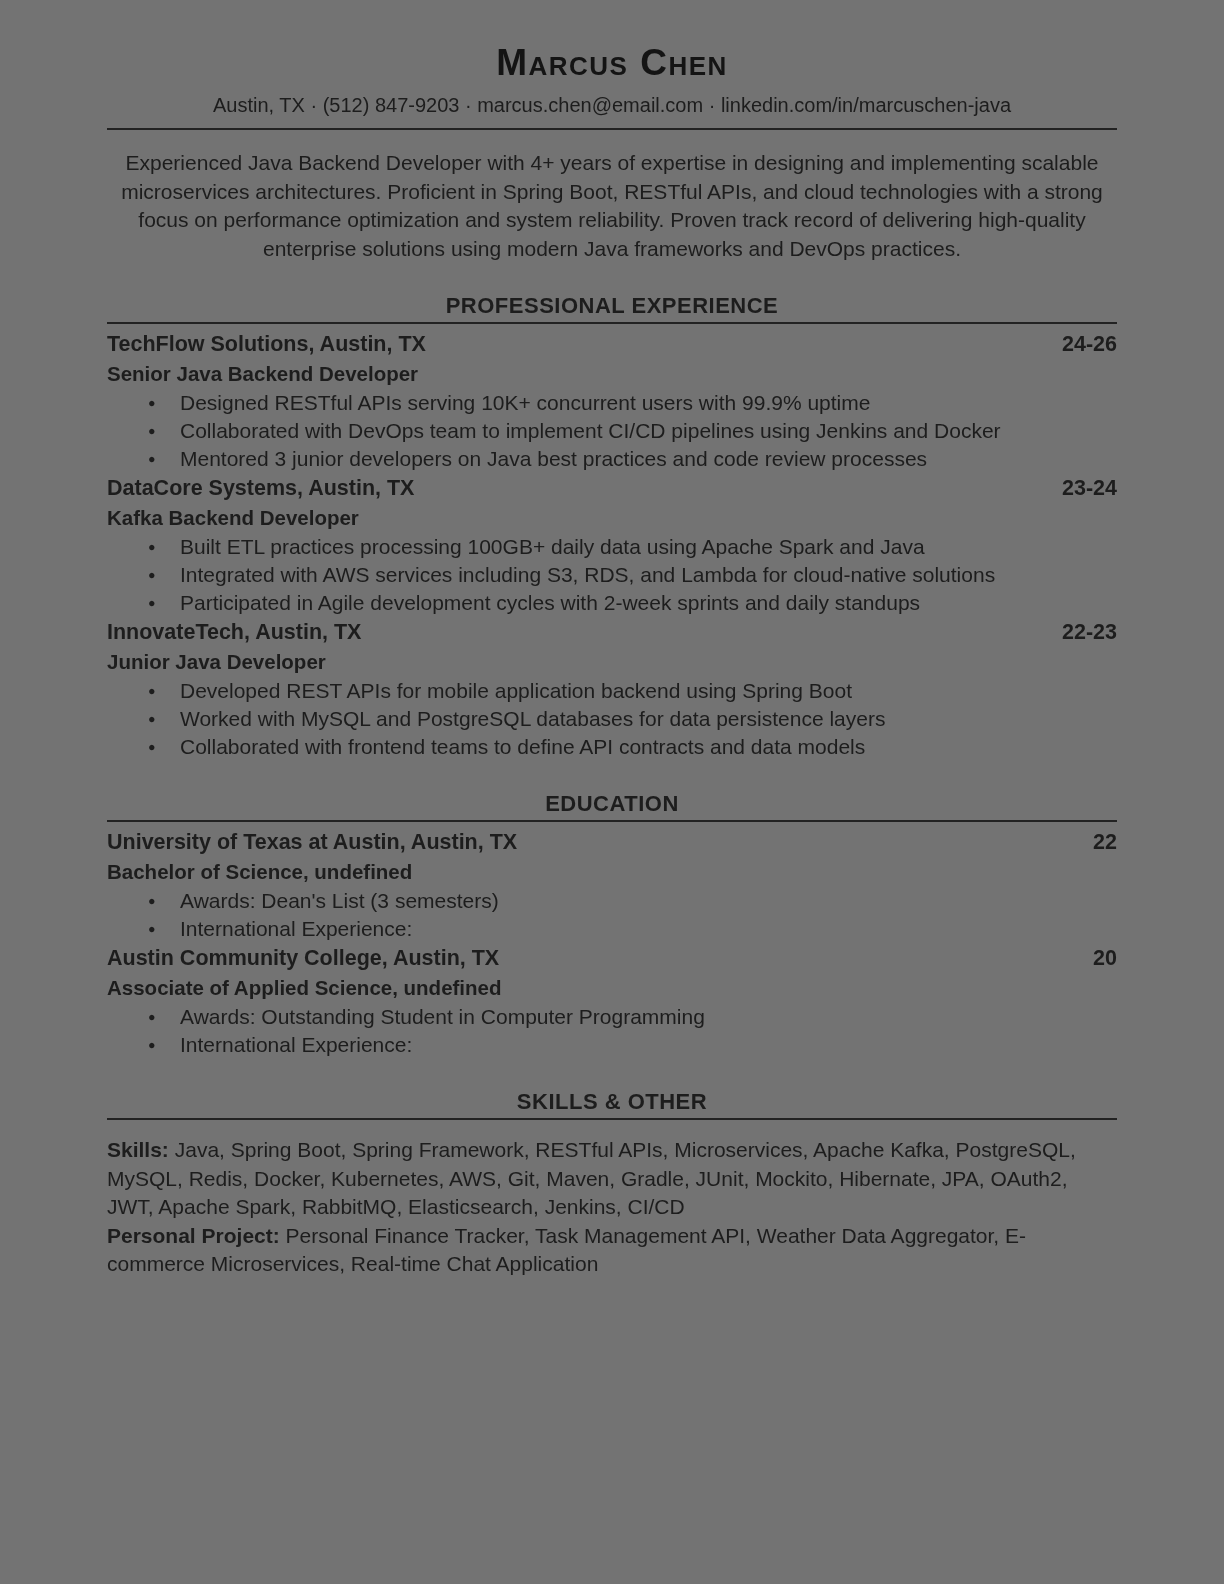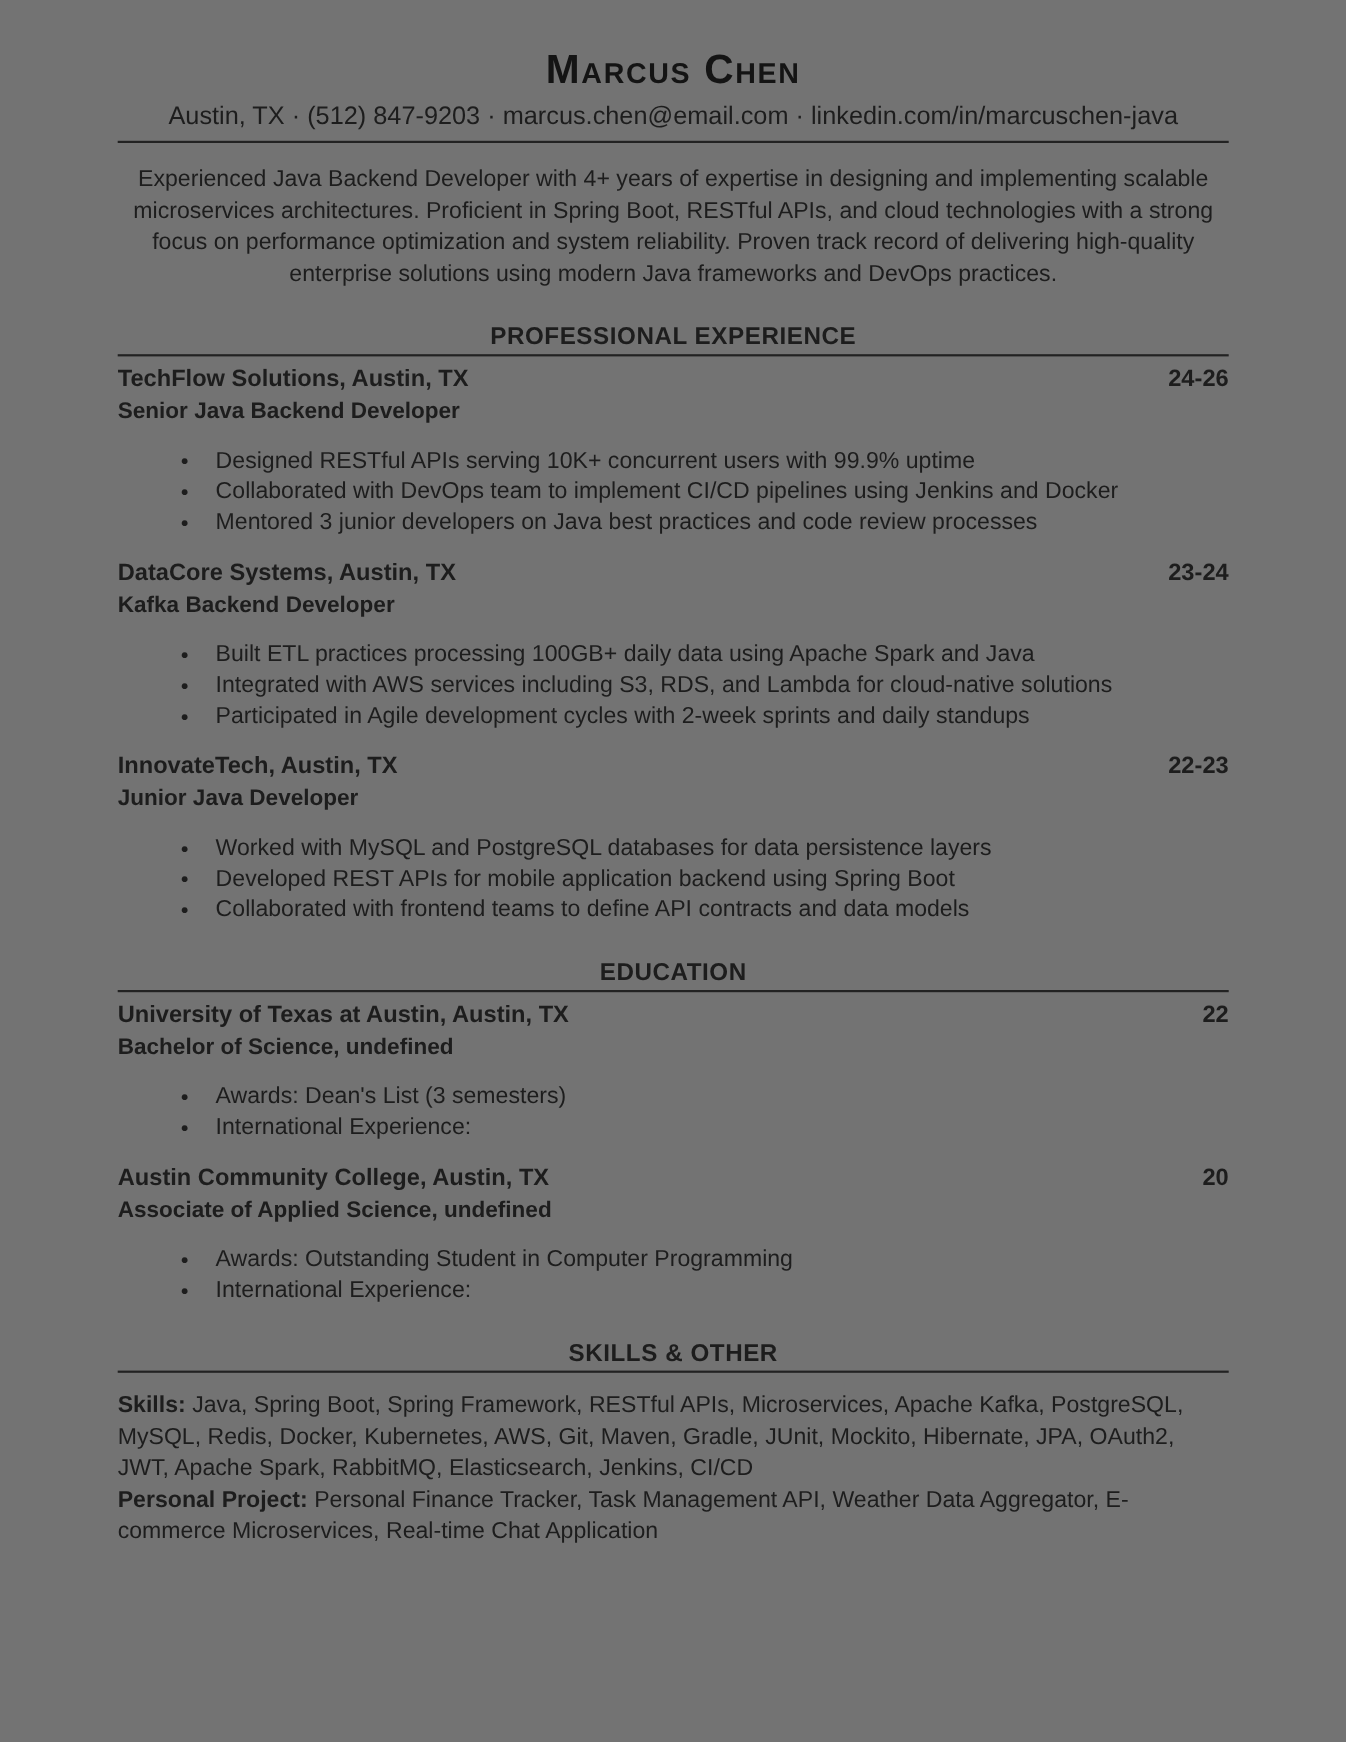--- a/index.html
+++ b/index.html
@@ -21,21 +21,21 @@
     font-size: 37px;
     font-weight: 700;
     font-variant-caps: small-caps;
     letter-spacing: 1.5px;
     line-height: 1.0;
     color: #141414;
   }
   .contact {
     margin: 11px 0 0 0;
     text-align: center;
-    font-size: 23px;
+    font-size: 20px;
     line-height: 26px;
     color: #1d1d1d;
   }
   .rule {
     border: none;
     border-top: 2.5px solid #222222;
     margin: 0;
   }
   .top-rule { margin-top: 10px; }
   .summary {
@@ -62,21 +62,21 @@
     line-height: 30px;
     font-weight: bold;
   }
   .entry-dates { white-space: nowrap; }
   .role {
     font-size: 20.5px;
     font-weight: 700;
     line-height: 30px;
   }
   ul.bullets {
-    margin: 16px;
+    margin: 0;
     padding: 0;
     list-style: none;
   }
   ul.bullets li {
     position: relative;
     padding-left: 73px;
     font-size: 21px;
     line-height: 28px;
   }
   ul.bullets li::before {
@@ -136,22 +136,22 @@
       </ul>
     </div>
 
     <div>
       <div class="entry-head">
         <span>InnovateTech, Austin, TX</span>
         <span class="entry-dates">22-23</span>
       </div>
       <div class="role">Junior Java Developer</div>
       <ul class="bullets">
+        <li>Developed REST APIs for mobile application backend using Spring Boot</li>
         <li>Worked with MySQL and PostgreSQL databases for data persistence layers</li>
-        <li>Developed REST APIs for mobile application backend using Spring Boot</li>
         <li>Collaborated with frontend teams to define API contracts and data models</li>
       </ul>
     </div>
   </div>
 
   <div class="section">
     <div class="section-title">EDUCATION</div>
     <hr class="rule section-rule">
 
     <div>

